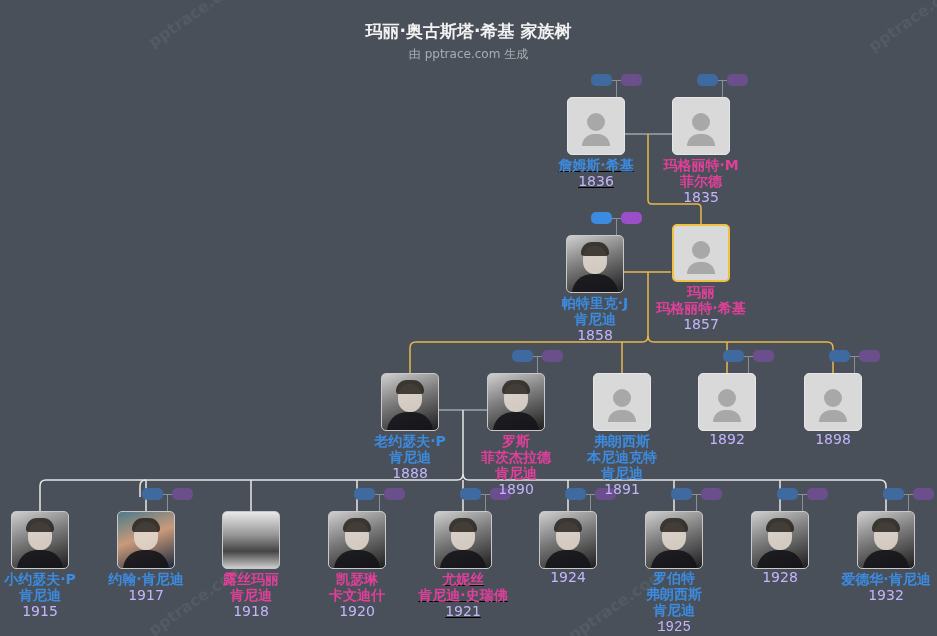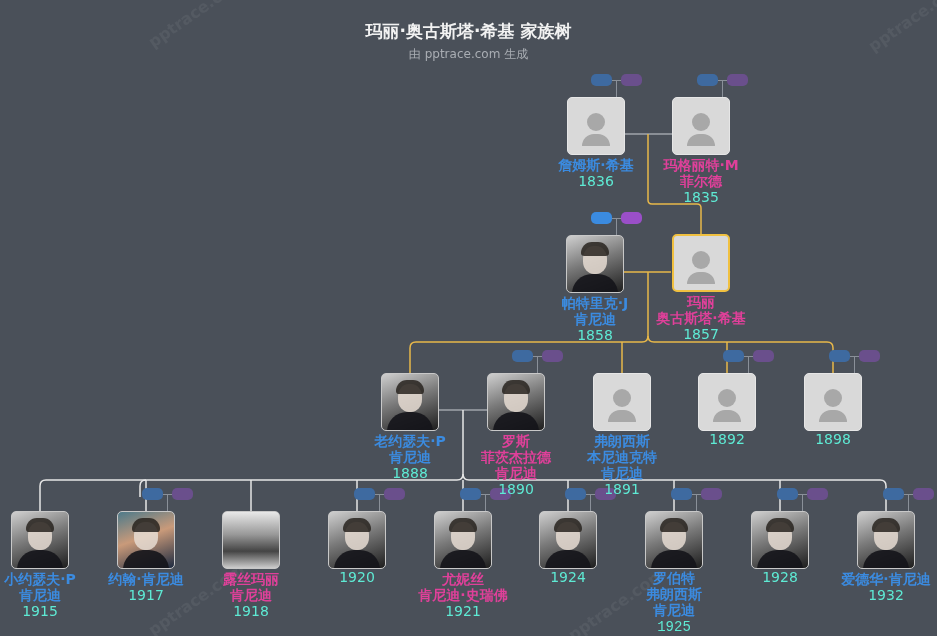--- a/index.html
+++ b/index.html
@@ -50,21 +50,21 @@
     position:absolute; left:50%; top:6px; width:28px; height:14px; margin-left:-14px;
     border-radius:14px 14px 4px 4px; background:rgba(40,35,30,0.85);
   }
   .face-body {
     position:absolute; left:50%; top:38px; width:46px; height:20px; margin-left:-23px;
     border-radius:20px 20px 0 0; background:rgba(20,20,25,0.9);
   }
   .name { font-size:14px; line-height:16px; margin-top:2px; font-weight:bold; }
   .name.m { color:#3b8be0; }
   .name.f { color:#e0409a; }
-  .year { font-size:14px; line-height:16px; color:#5eead4; }
+  .year { font-size:14px; line-height:16px; color:#c4b5fd; }
   .pill {
     position:absolute; width:21px; height:12px; border-radius:5px;
   }
   .pill.b { background:#3e6aa0; }
   .pill.p { background:#6a4f8c; }
   .pill.b.on { background:#3b8be0; }
   .pill.p.on { background:#9a4fc8; }
   .pill-conn { position:absolute; height:1px; background:#8a9099; }
   .pill-stem { position:absolute; width:1px; background:#8a9099; }
 </style>
@@ -178,21 +178,21 @@
   <div class="pill p" style="left:807px;top:488px;"></div>
   <div class="pill-stem" style="left:802px;top:494px;height:17px;"></div>
 </div>
 <div>
   <div class="pill b" style="left:883px;top:488px;"></div>
   <div class="pill-conn" style="left:904px;top:494px;width:9px;"></div>
   <div class="pill p" style="left:913px;top:488px;"></div>
   <div class="pill-stem" style="left:908px;top:494px;height:17px;"></div>
 </div>
 
-<div class="node" style="left:596px;top:97px;">
+<div class="node" style="left:596px;top:97px;text-decoration:underline;">
   <div class="photo">
     <div class="avatar-head"></div>
       <div class="avatar-body"></div>
   </div>
   <div class="name m">詹姆斯·希基</div>
   <div class="year">1836</div>
 </div>
 
 <div class="node" style="left:701px;top:97px;">
   <div class="photo">
@@ -212,28 +212,28 @@
       <div class="face-hair"></div>
       <div class="face-body"></div>
   </div>
   <div class="name m">
     <div>帕特里克·J</div>
       <div>肯尼迪</div>
   </div>
   <div class="year">1858</div>
 </div>
 
-<div class="node" style="left:701px;top:234px;">
+<div class="node" style="left:701px;top:224px;">
   <div class="photo hl">
     <div class="avatar-head"></div>
       <div class="avatar-body"></div>
   </div>
   <div class="name f">
     <div>玛丽</div>
-      <div>奥古斯塔·希基</div>
+      <div>玛格丽特·希基</div>
   </div>
   <div class="year">1857</div>
 </div>
 
 <div class="node" style="left:410px;top:373px;">
   <div class="photo real bw">
     <div class="face-head"></div>
       <div class="face-hair"></div>
       <div class="face-body"></div>
   </div>
@@ -318,24 +318,28 @@
   </div>
   <div class="year">1918</div>
 </div>
 
 <div class="node" style="left:357px;top:511px;">
   <div class="photo real bw">
     <div class="face-head"></div>
       <div class="face-hair"></div>
       <div class="face-body"></div>
   </div>
+  <div class="name f">
+    <div>凯瑟琳</div>
+      <div>卡文迪什</div>
+  </div>
   <div class="year">1920</div>
 </div>
 
-<div class="node" style="left:463px;top:511px;">
+<div class="node" style="left:463px;top:511px;text-decoration:underline;">
   <div class="photo real bw">
     <div class="face-head"></div>
       <div class="face-hair"></div>
       <div class="face-body"></div>
   </div>
   <div class="name f">
     <div>尤妮丝</div>
       <div>肯尼迪·史瑞佛</div>
   </div>
   <div class="year">1921</div>

